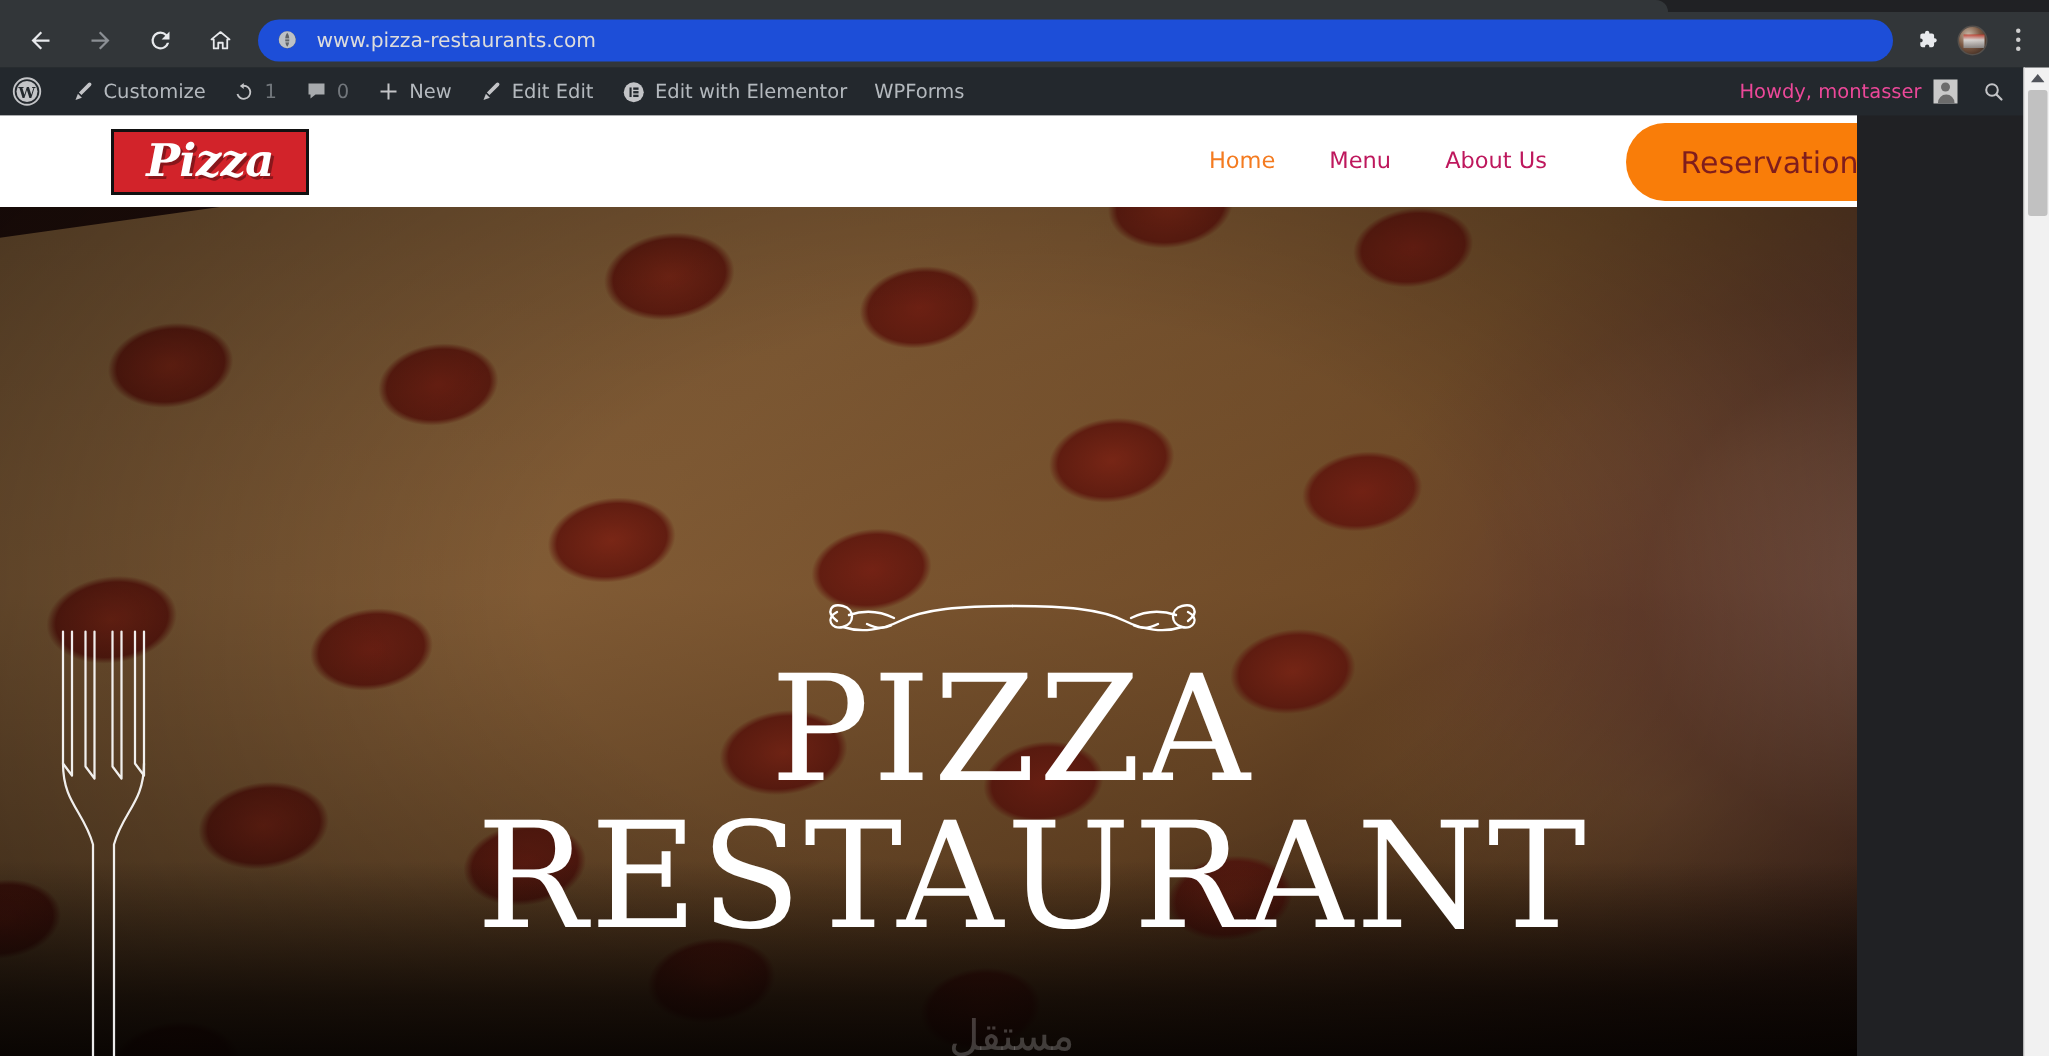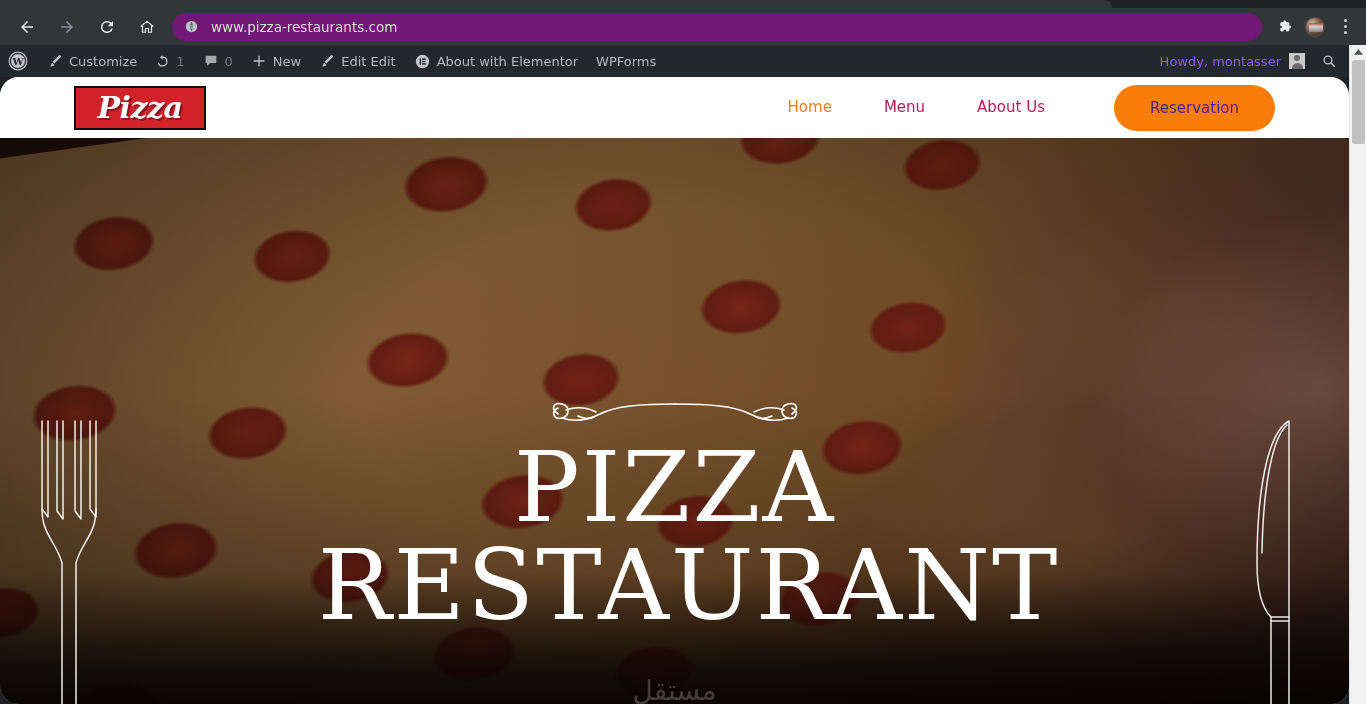--- a/index.html
+++ b/index.html
@@ -34,21 +34,21 @@
     width: 34px; height: 34px; margin-left: 6px;
     display: flex; align-items: center; justify-content: center;
     border-radius: 50%;
     cursor: pointer;
   }
   .nav-btn svg { display: block; }
   #back-button { margin-left: 10px; }
   #omnibox {
     flex: 1;
     height: 28px; margin-left: 8px; margin-right: 8px;
-    background: #701a75;
+    background: #1d4ed8;
     border-radius: 14px;
     display: flex; align-items: center;
     padding: 0 12px;
     max-width: 1110px;
   }
   #site-globe-icon { margin-right: 12px; display: flex; }
   #url-text {
     color: #dcdcdc; font-size: 13.5px;
     font-family: "DejaVu Sans", sans-serif;
     white-space: nowrap; overflow: hidden;
@@ -86,21 +86,21 @@
   }
   .ab-item {
     display: flex; align-items: center; gap: 6px;
     height: 32px; padding: 0 9px;
     color: #b4b9be; cursor: pointer;
   }
   .ab-label { line-height: 1; }
   .ab-count { color: #72777c; }
   #wp-logo-item { padding: 0 10px 0 8px; }
   #adminbar-right { margin-left: auto; display: flex; align-items: center; }
-  #howdy-item { display:flex; align-items:center; gap:8px; padding: 0 10px; height:16px; color:#8b5cf6; cursor:pointer;}
+  #howdy-item { display:flex; align-items:center; gap:8px; padding: 0 10px; height:16px; color:#ec4899; cursor:pointer;}
   #howdy-avatar {
     width: 16px; height: 16px;
     background: #c9c9c9;
     display: flex; align-items: flex-end; justify-content: center;
     overflow: hidden;
   }
   #howdy-avatar::before {
     content: ""; width: 6px; height: 6px; border-radius: 50%;
     background: #6c6c6c; position: absolute; margin-bottom: 8px;
   }
@@ -126,24 +126,23 @@
     position: absolute; left: 2px; top: 15px;
     width: 13px; height: 84px;
     background: #c1c1c1;
     border-radius: 2px;
     cursor: pointer;
   }
 
   
   #site {
     position: absolute; left: 0; top: 77px;
-    width: 1349px; height: 627px;
+    width: 1238px; height: 627px;
     overflow: hidden;
     background: #fff;
-    border-radius: 19px;
   }
   #site-header {
     position: relative;
     width: 1349px; height: 61px;
     background: #ffffff;
     display: flex; align-items: center;
   }
   #site-logo {
     margin-left: 74px;
     width: 132px; height: 44px;
@@ -156,35 +155,35 @@
   }
   #site-logo span {
     font-family: "DejaVu Serif", serif;
     font-style: italic; font-weight: 700;
     font-size: 30px; color: #fff;
     letter-spacing: -0.5px;
     text-shadow: 2px 2px 0 rgba(0,0,0,.35);
   }
   #site-nav {
     margin-left: auto; margin-right: 74px;
-    display: flex; align-items: center; gap: 16px;
+    display: flex; align-items: center; gap: 0px;
   }
   .nav-link {
     font-family: "DejaVu Sans", sans-serif;
     font-size: 15px; color: #be185d;
     padding: 0 18px; line-height: 61px;
     cursor: pointer; white-space: nowrap;
   }
   .nav-link.active { color: #f47b20; }
   #reservation-button {
     margin-left: 35px;
     background: #f97d09;
-    color: #4c1d95;
+    color: #7f1d1d;
     font-family: "DejaVu Sans", sans-serif;
-    font-size: 15px;
+    font-size: 20px;
     padding: 14px 36px;
     border-radius: 30px;
     cursor: pointer;
     white-space: nowrap;
   }
 
   
   #hero {
     position: relative;
     width: 1349px; height: 566px;
@@ -393,21 +392,21 @@
   </div>
 
   <div class="ab-item">
     <svg width="17" height="17" viewBox="0 0 24 24">
       <circle cx="12" cy="12" r="9.4" fill="#c3c4c7"></circle>
       <rect x="8" y="7.5" width="2" height="9" fill="#23282d"></rect>
       <rect x="11.5" y="7.5" width="5" height="2.2" fill="#23282d"></rect>
       <rect x="11.5" y="10.9" width="5" height="2.2" fill="#23282d"></rect>
       <rect x="11.5" y="14.3" width="5" height="2.2" fill="#23282d"></rect>
     </svg>
-    <span class="ab-label">About with Elementor</span>
+    <span class="ab-label">Edit with Elementor</span>
   </div>
 
   <div class="ab-item">
     <span class="ab-label">WPForms</span>
   </div>
 
   <div id="adminbar-right">
     <div id="howdy-item">
       <span class="ab-label">Howdy, montasser</span>
       <span id="howdy-avatar"></span>

